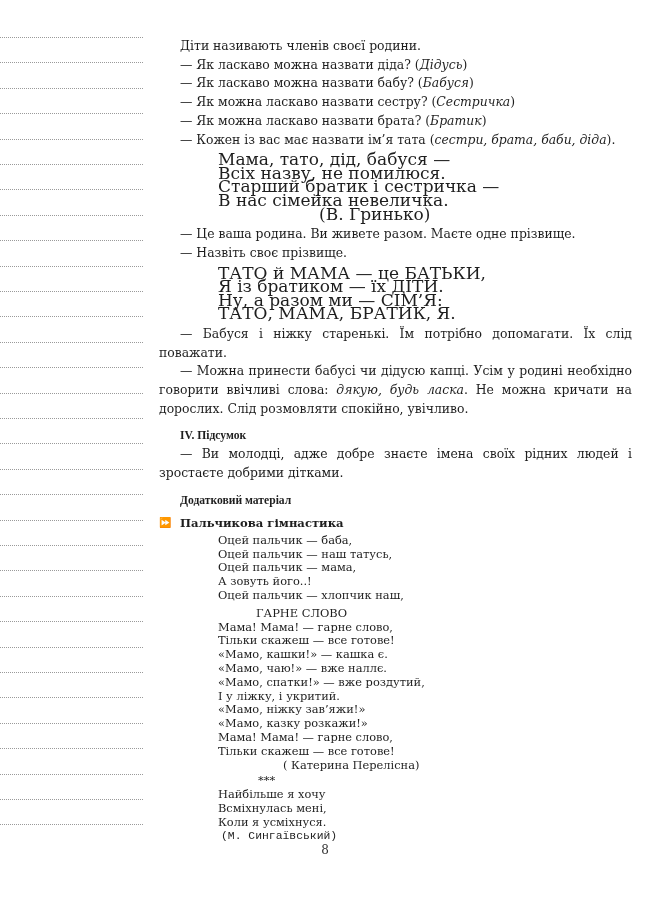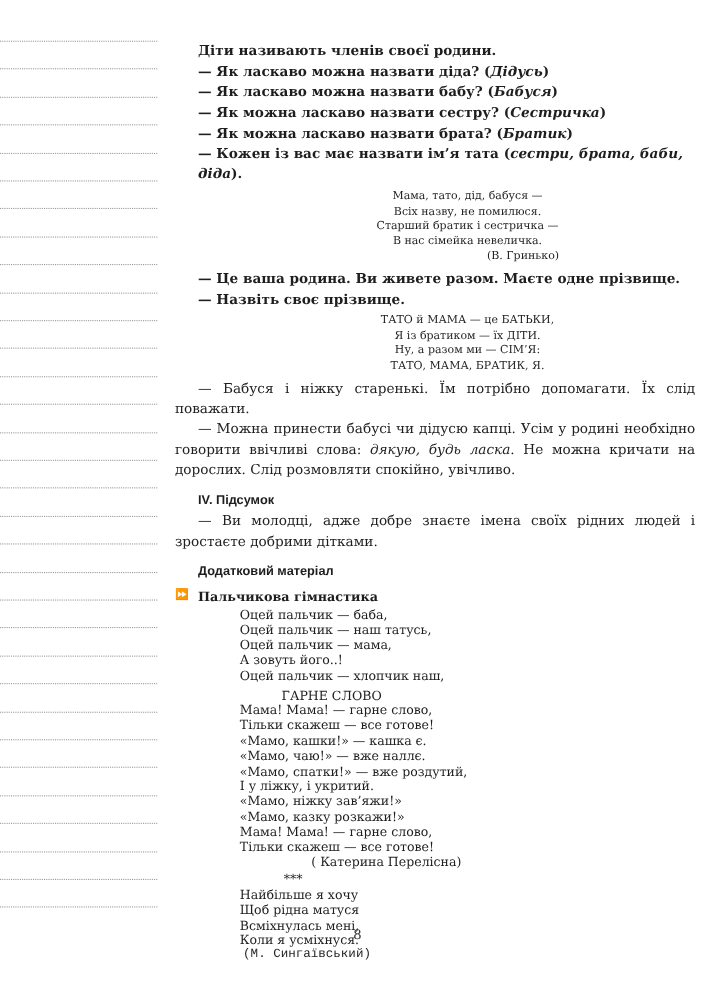--- a/index.html
+++ b/index.html
@@ -11,33 +11,33 @@
   .margin-lines { position: absolute; left: 0; top: 0; width: 145px; height: 900px; }
   .margin-line {
     position: absolute; left: 0; width: 143px; height: 0;
     border-top: 1px dotted #9a9a9a;
   }
   .content {
     position: absolute; left: 159px; top: 37px; width: 473px;
     font-size: 12.4px; line-height: 18.7px;
   }
   .p { margin: 0; }
-  .dl { padding-left: 21px; font-weight: bold; }
+  .dl { padding-left: 21px; }
   .ind { text-indent: 21px; text-align: justify; }
-  .poem { padding-left: 59px; font-size: 10px; line-height: 13.6px; margin: 4px 0 4px 0; text-align: center; }
+  .poem { padding-left: 59px; font-size: 17px; line-height: 13.6px; margin: 4px 0 4px 0; }
   .poem .line { display: block; }
   .poem .author-r { display: block; padding-left: 101px; }
   .poem-b { padding-left: 59px; font-size: 11.4px; line-height: 13.8px; margin: 3px 0 0 0; }
   .poem-b .line { display: block; }
   .poem-b .title { display: block; padding-left: 38px; }
   .poem-b .author { display: block; padding-left: 65px; }
   .poem-b .stars { display: block; padding-left: 40px; }
   .poem-b .author2 { display: block; padding-left: 3px; font-family: Liberation Mono, monospace; }
   .heading {
-    font-family: Liberation Sans, sans-serif; font-weight: bold;
+    font-family: Liberation Serif, serif; font-weight: bold;
     font-size: 11.6px; padding-left: 21px; margin: 9px 0 0 0; line-height: 18px;
   }
   .sub-heading {
     font-weight: bold; font-size: 11.6px; margin: 5px 0 0 0; line-height: 16px;
     display: flex; align-items: center;
   }
   .arrow-icon { display: inline-block; width: 21px; font-size: 10px; }
   i { font-style: italic; }
   .page-number {
     position: absolute; left: 0; width: 650px; top: 843px; text-align: center;
@@ -141,20 +141,19 @@
     <span class="line">«Мамо, ніжку зав’яжи!»</span>
     <span class="line">«Мамо, казку розкажи!»</span>
     <span class="line">Мама! Мама! — гарне слово,</span>
     <span class="line">Тільки скажеш — все готове!</span>
     <span class="author">( Катерина Перелісна)</span>
   </div>
 
   <div class="poem-b" style="margin-top:2px;">
     <span class="stars">***</span>
     <span class="line">Найбільше я хочу</span>
-    <span class="line">Щоб рідна матуся</span>
     <span class="line">Всміхнулась мені,</span>
     <span class="line">Коли я усміхнуся.</span>
     <span class="author2">(М. Сингаївський)</span>
   </div>
 </div>
 
 <div class="page-number">8</div>
 
 </body></html>

